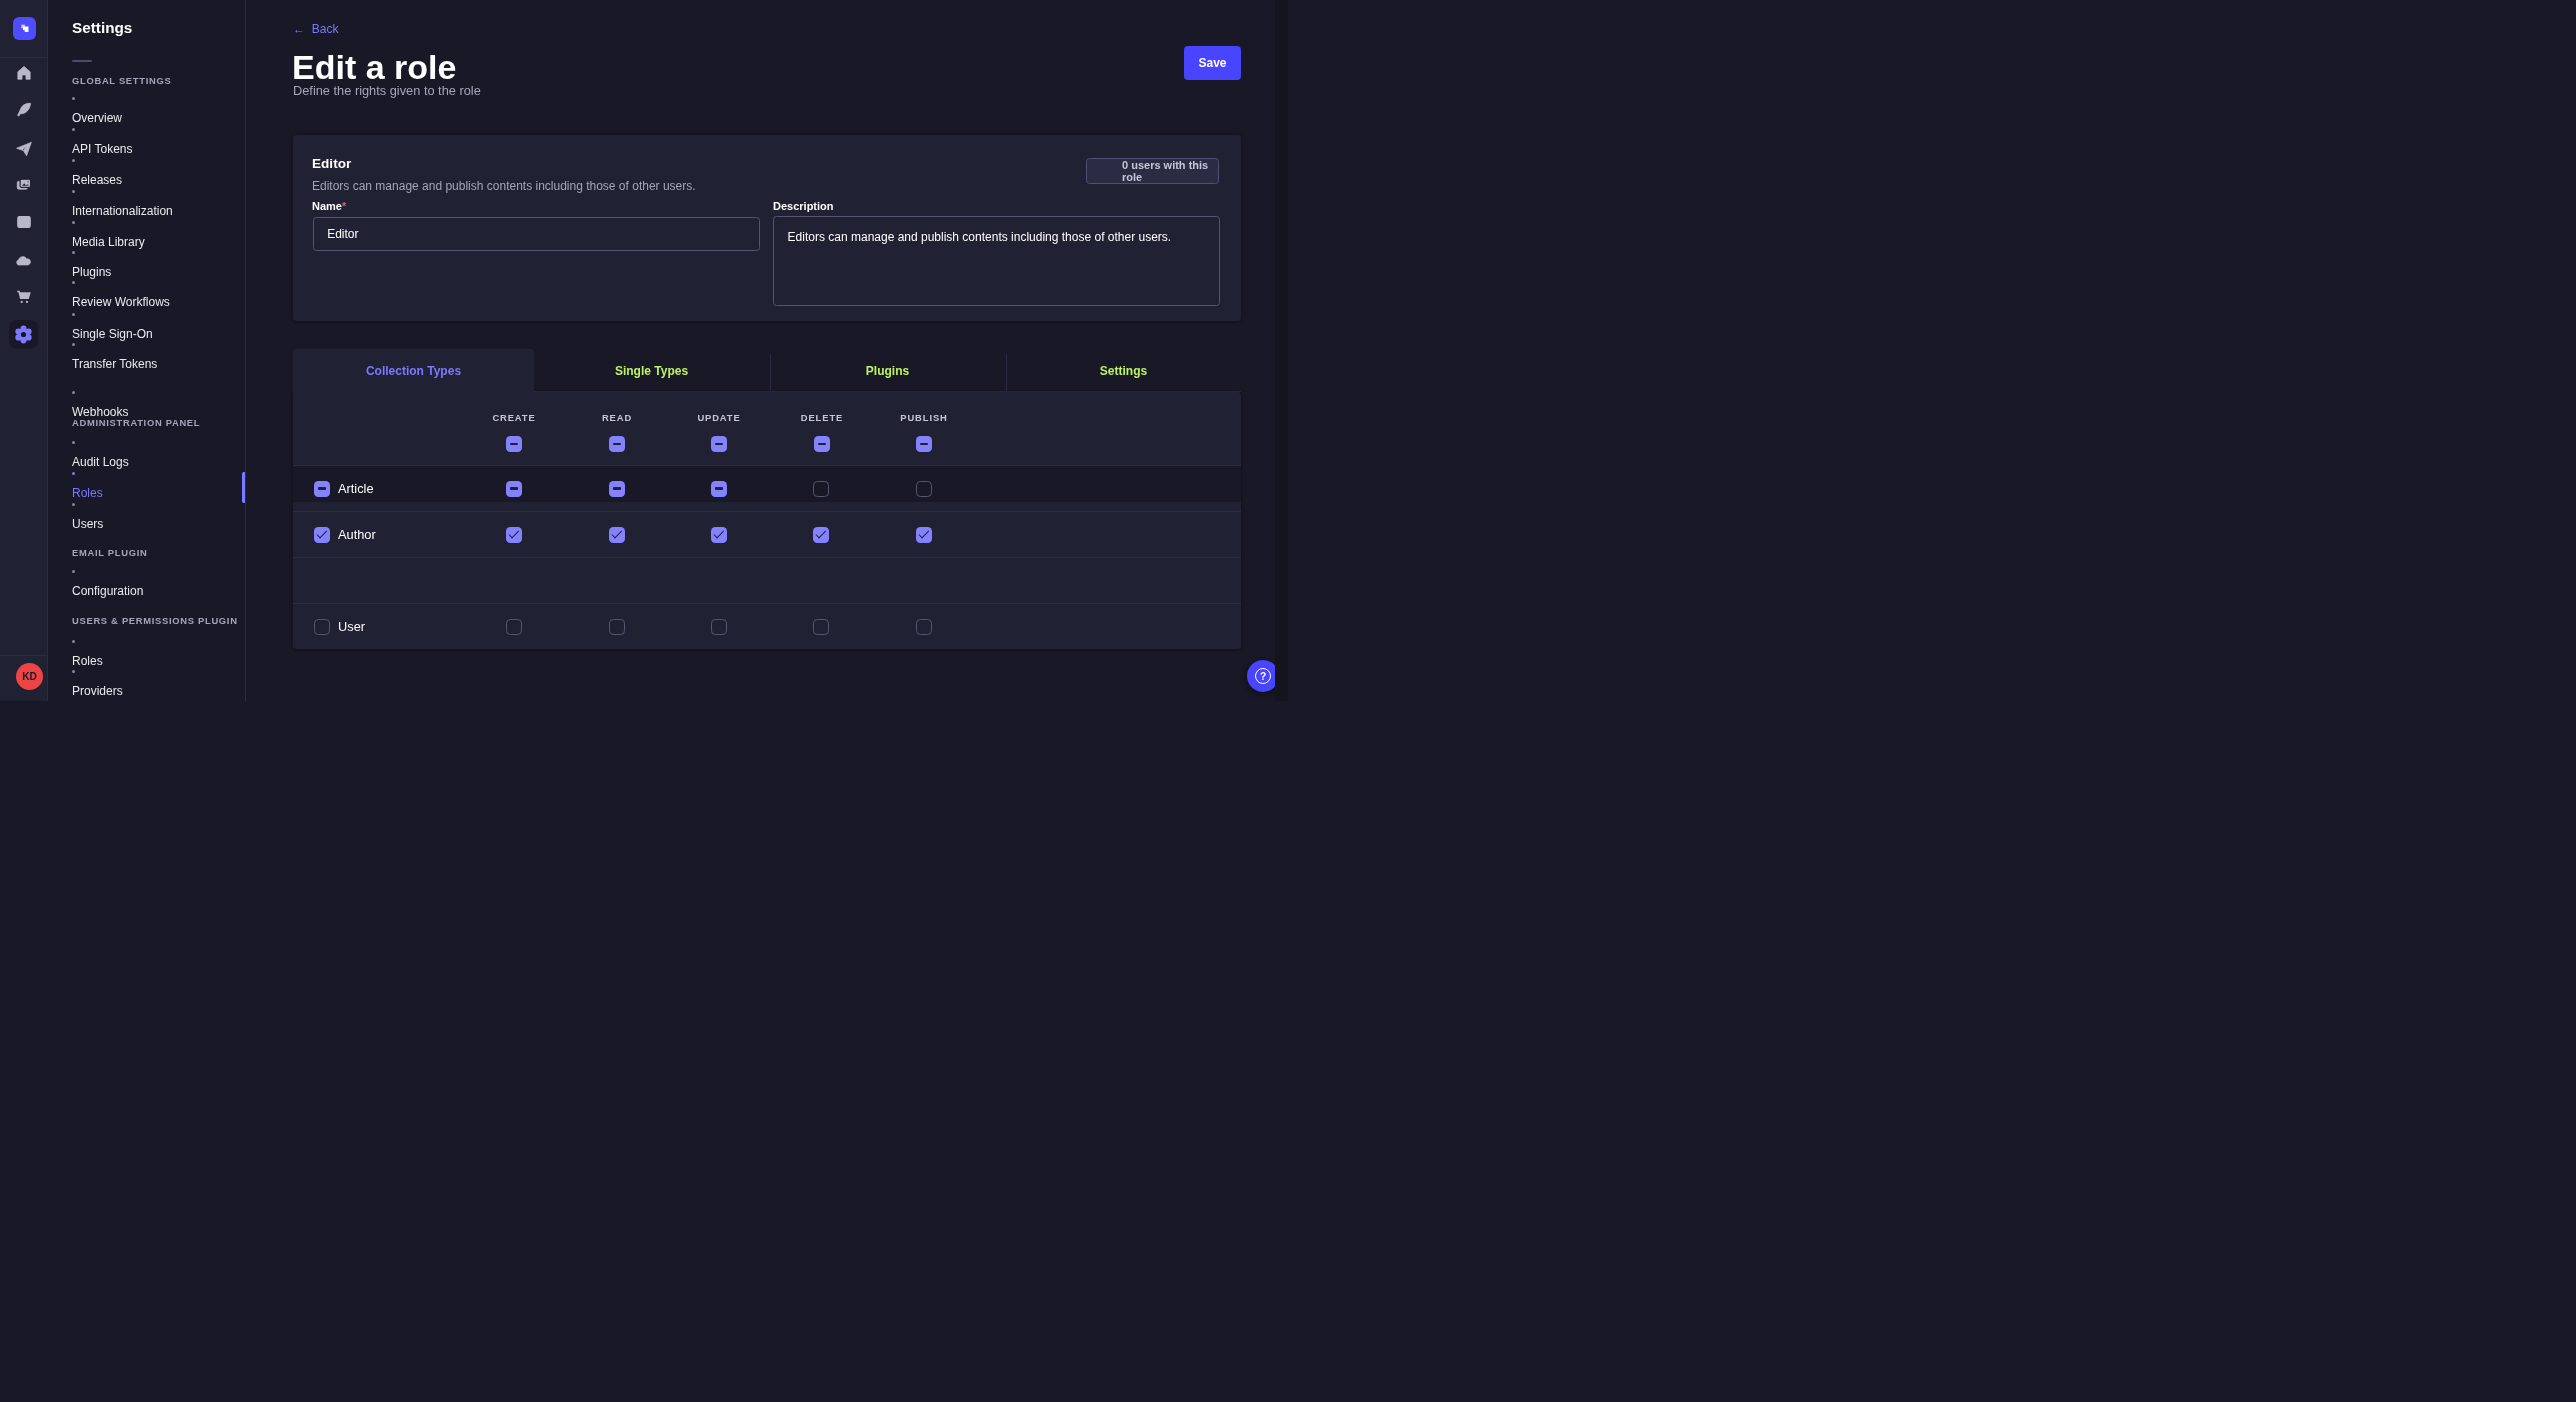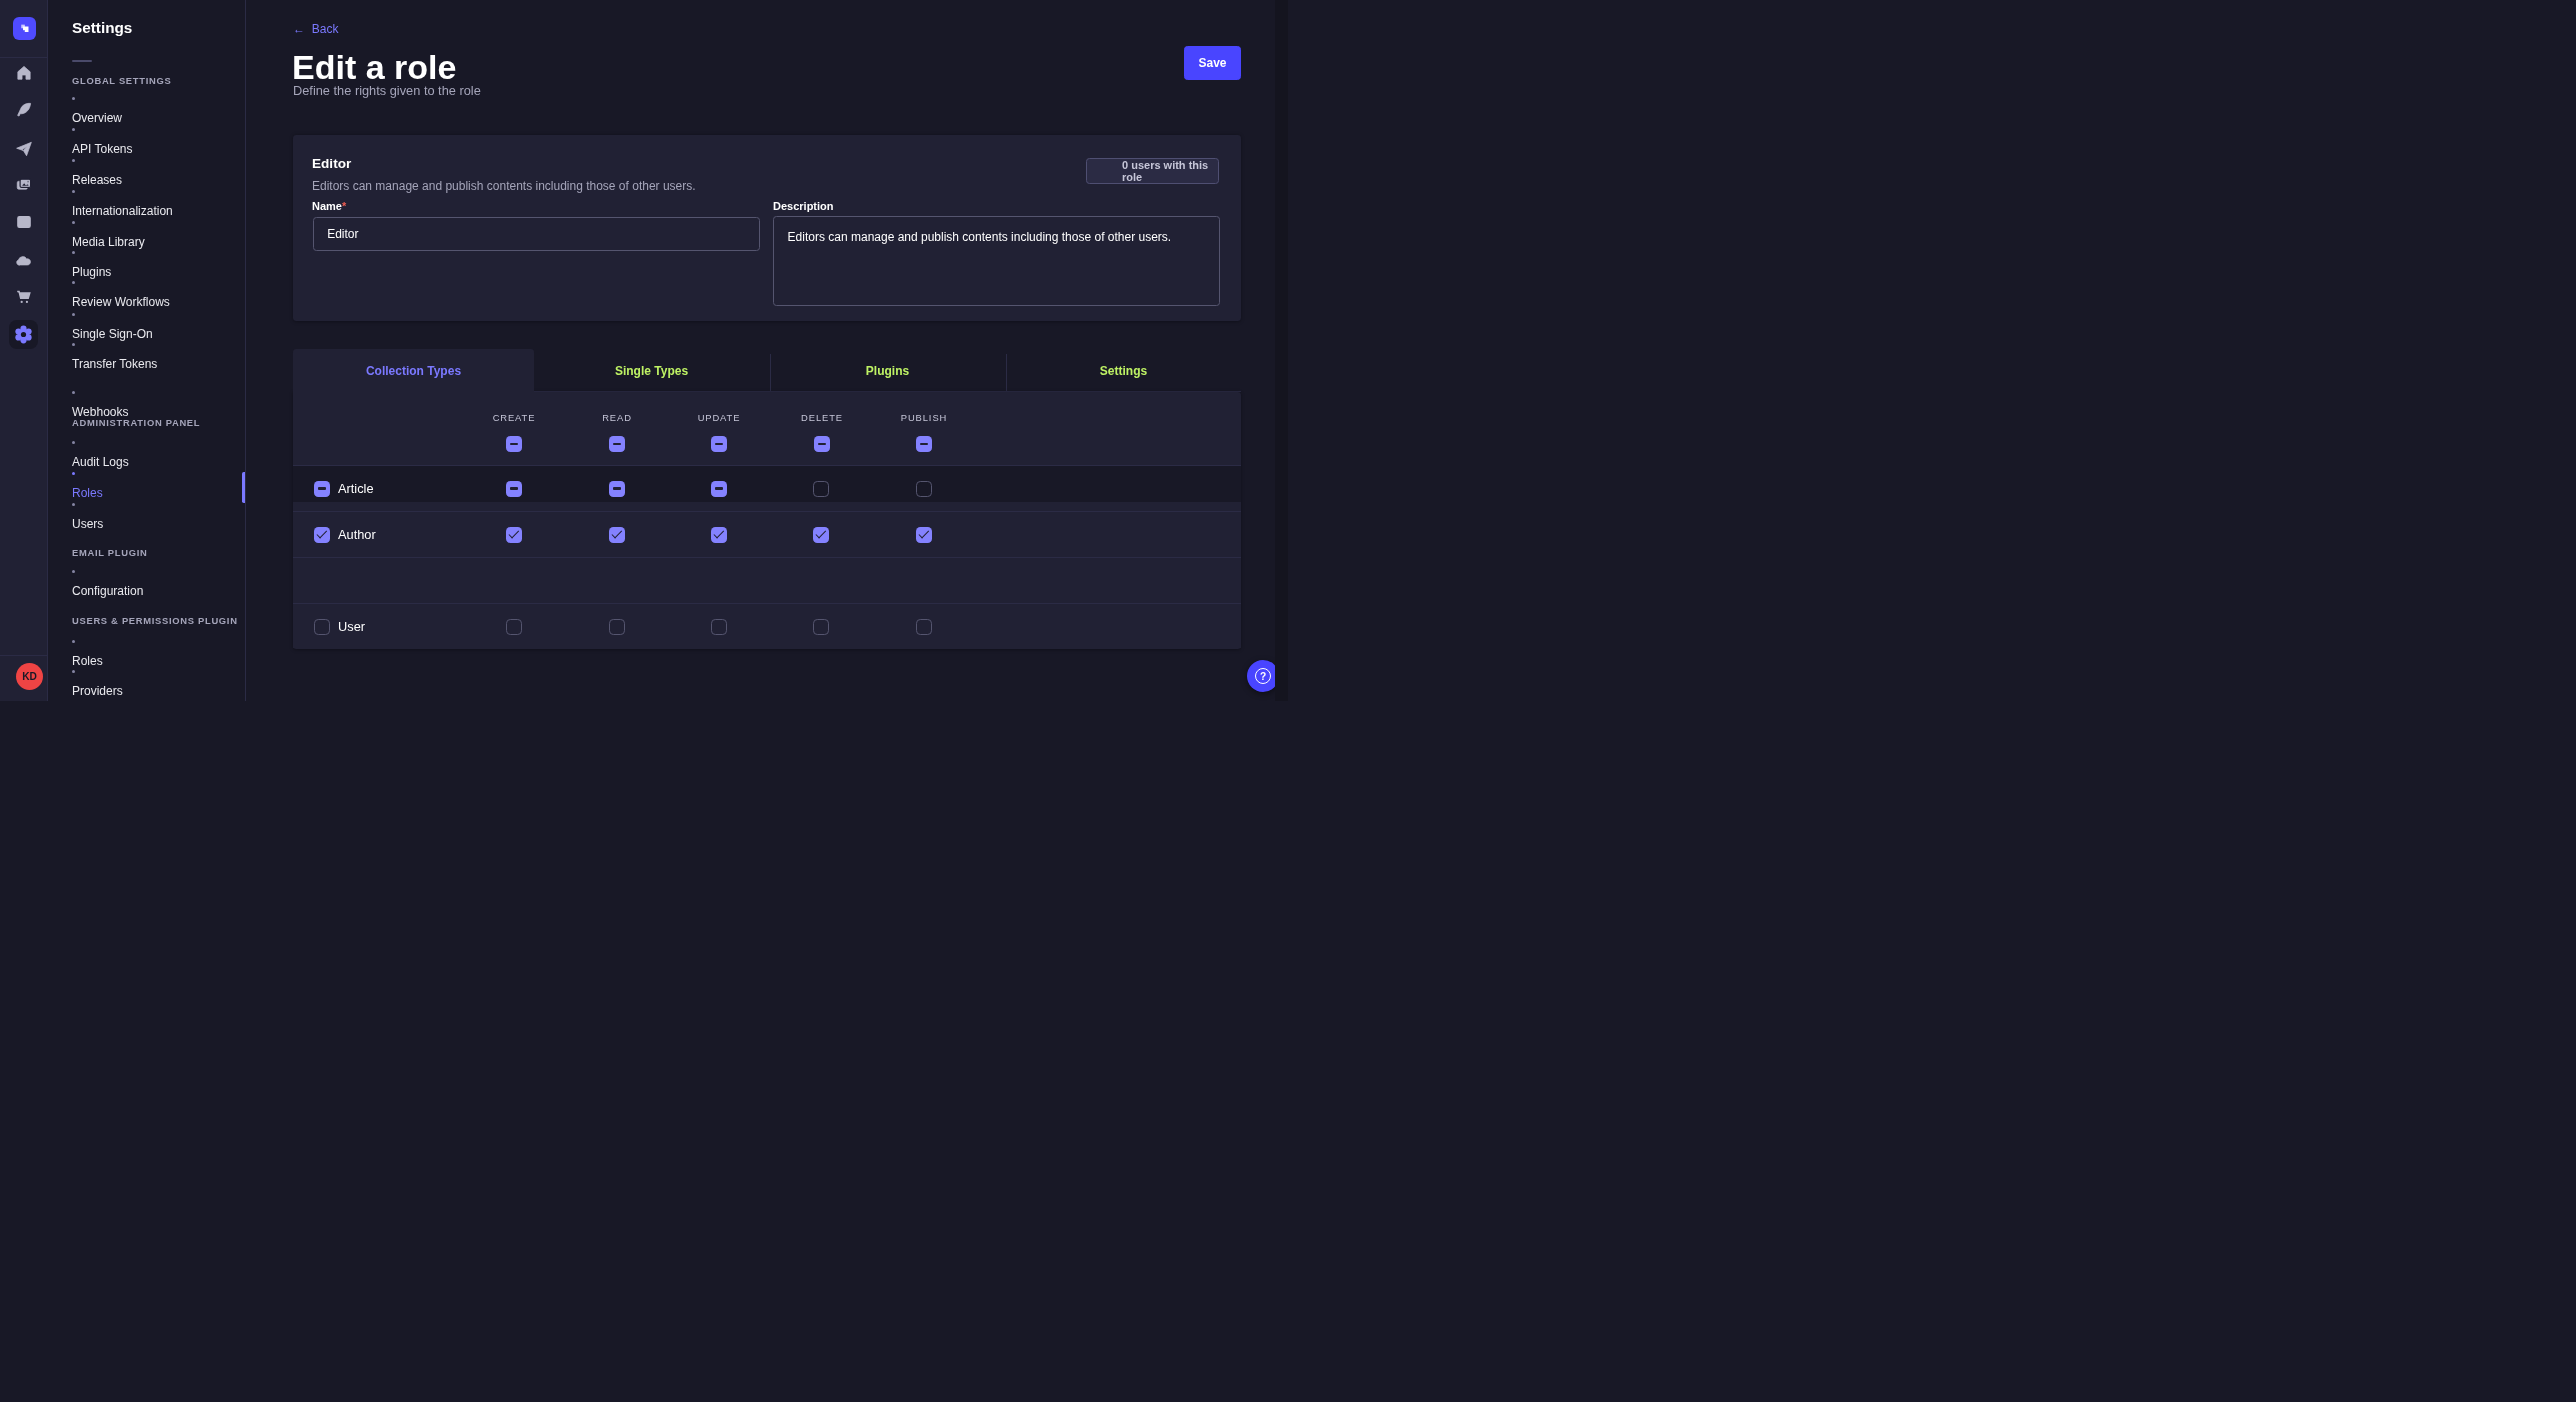--- a/index.html
+++ b/index.html
@@ -71,21 +71,21 @@
     font-size:12px; font-weight:600; color:#7b79ff; cursor:pointer; z-index:2; }
   .tab { position:absolute; top:350px; height:41px; display:flex; align-items:center; justify-content:center;
     font-size:12px; font-weight:600; color:#bef264; cursor:pointer; }
   .tab-underline { position:absolute; left:534px; top:391px; width:707px; height:0.9px; background:#2b2b45; }
   .tab-divider { position:absolute; top:354px; width:0.9px; height:37px; background:#2b2b45; }
 
   
   .perm-table { position:absolute; left:293px; top:392px; width:948px; height:257px; background:#212134;
     border-radius:0 3.4px 3.4px 3.4px; box-shadow:0 0.9px 3.4px rgba(3,3,5,0.35); }
   .col-head { position:absolute; top:412px; width:102px; text-align:center; font-size:9.4px;
-    font-weight:400; letter-spacing:0.9px; color:#c6c6d8; }
+    font-weight:700; letter-spacing:0.9px; color:#c6c6d8; }
   .cb { width:16px; height:16px; border-radius:4.3px; display:flex; align-items:center;
     justify-content:center; cursor:pointer; flex:0 0 auto; }
   .cb.checked { background:#8482ff; }
   .cb.checked::after { content:""; width:8.5px; height:4.3px; border-left:1.7px solid #212134;
     border-bottom:1.7px solid #212134; transform:rotate(-45deg) translate(0.9px,-0.9px); }
   .cb.indeterminate { background:#8482ff; }
   .cb.indeterminate::after { content:""; width:7.7px; height:2.1px; border-radius:0.9px; background:#212134; }
   .cb.unchecked { border:0.9px solid #55556f; background:transparent; }
   .head-cb { position:absolute; top:436px; }
   .head-sep { position:absolute; left:293px; top:465px; width:948px; height:0.9px; background:#2b2b45; }

